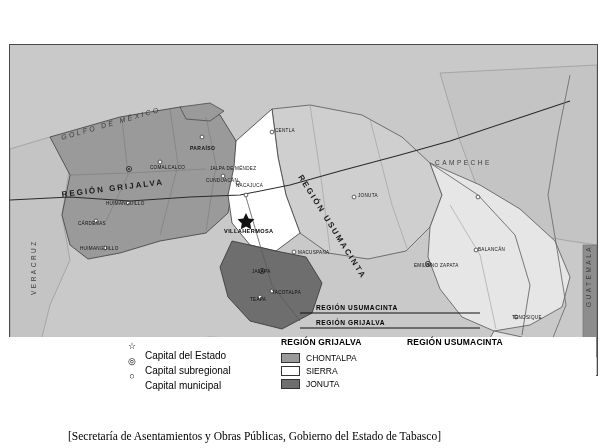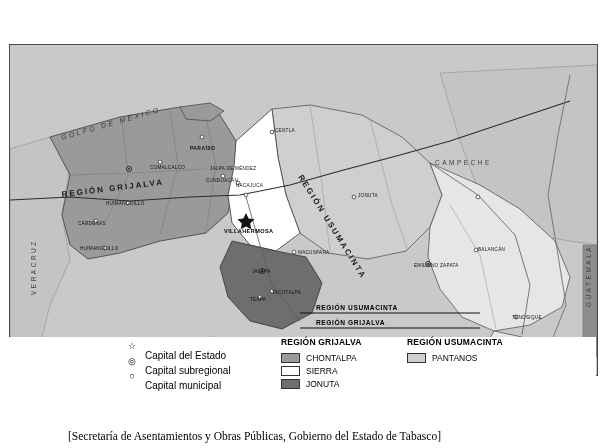--- a/index.html
+++ b/index.html
@@ -270,21 +270,17 @@
         <span class="t">SIERRA</span>
       </div>
       <div class="row">
         <span class="swatch sw-sierra"></span>
         <span class="t">JONUTA</span>
       </div>
     </div>
 
     <div class="legend-col usumacinta">
       <div class="head">REGIÓN USUMACINTA</div>
-      <div class="row">
-        <span class="swatch sw-pantanos"></span>
-        <span class="t">PANTANOS</span>
-      </div>
     </div>
   </div>
 
   <div class="caption">[Secretaría de Asentamientos y Obras Públicas, Gobierno del Estado de Tabasco]</div>
 </div>
 
 </body></html>

